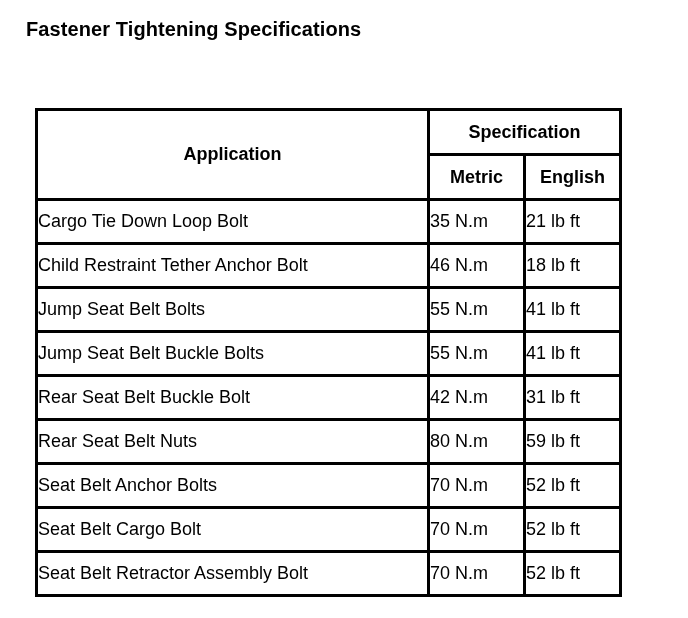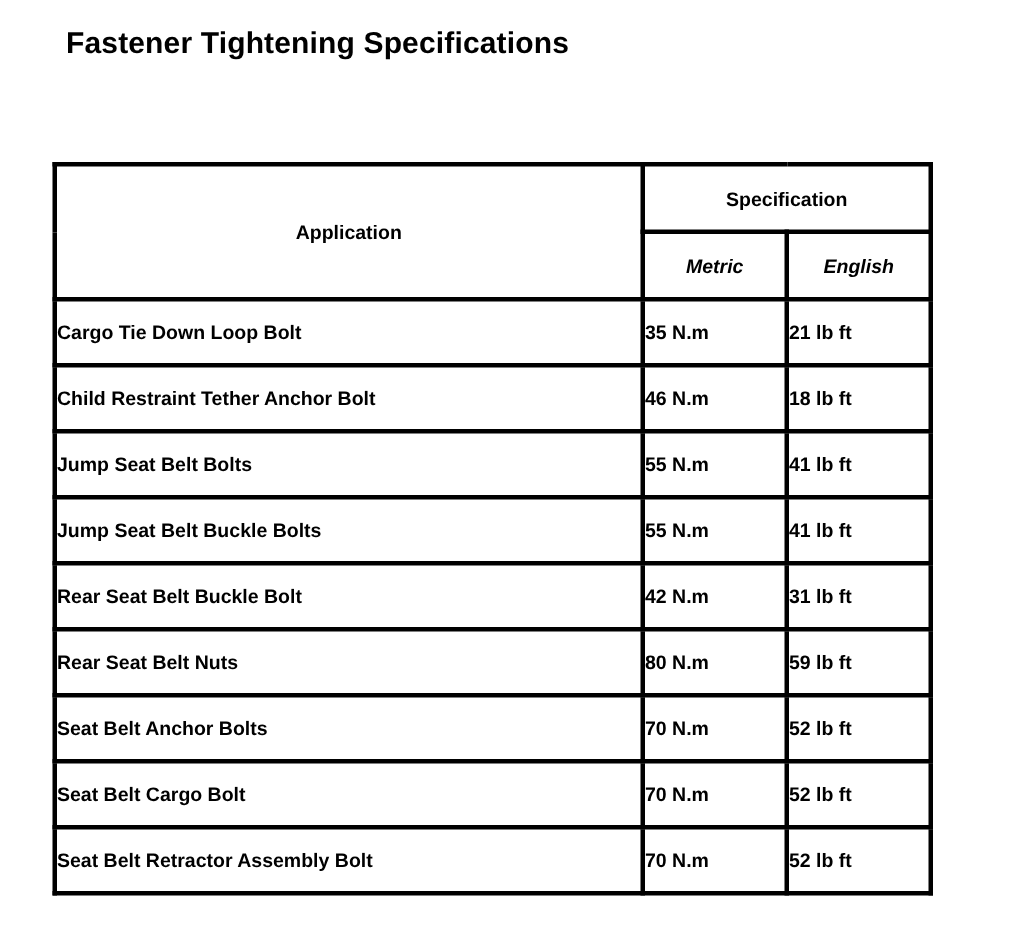--- a/index.html
+++ b/index.html
@@ -11,21 +11,21 @@
     width: 688px;
     height: 618px;
     font-family: "Liberation Sans", sans-serif;
     color: #000000;
     overflow: hidden;
     position: relative;
   }
 
   #page-title {
     position: absolute;
-    left: 44px;
+    left: 26px;
     top: 17px;
     font-size: 20px;
     font-weight: bold;
     letter-spacing: 0.1px;
     white-space: nowrap;
     line-height: 24px;
   }
 
   #spec-table-wrap {
     position: absolute;
@@ -43,21 +43,21 @@
 
   table.spec-table,
   table.spec-table th,
   table.spec-table td {
     border: 3px solid #000000;
   }
 
   table.spec-table th,
   table.spec-table td {
     padding: 0;
-    font-size: 13px;
+    font-size: 18px;
     line-height: 19px;
     vertical-align: middle;
     background: #ffffff;
   }
 
   th.col-application,
   td.cell-application {
     width: 389px;
   }
   th.col-metric,
@@ -75,26 +75,25 @@
   }
   th.head-application {
     height: 84px;
   }
   th.head-specification {
     height: 42px;
   }
   th.head-metric,
   th.head-english {
     height: 42px;
-    font-style: italic;
   }
 
   td.data {
     height: 41px;
-    font-weight: bold;
+    font-weight: normal;
   }
   td.cell-application {
     text-align: left;
     padding-left: 5px;
     white-space: nowrap;
   }
   td.cell-metric,
   td.cell-english {
     text-align: left;
   }

